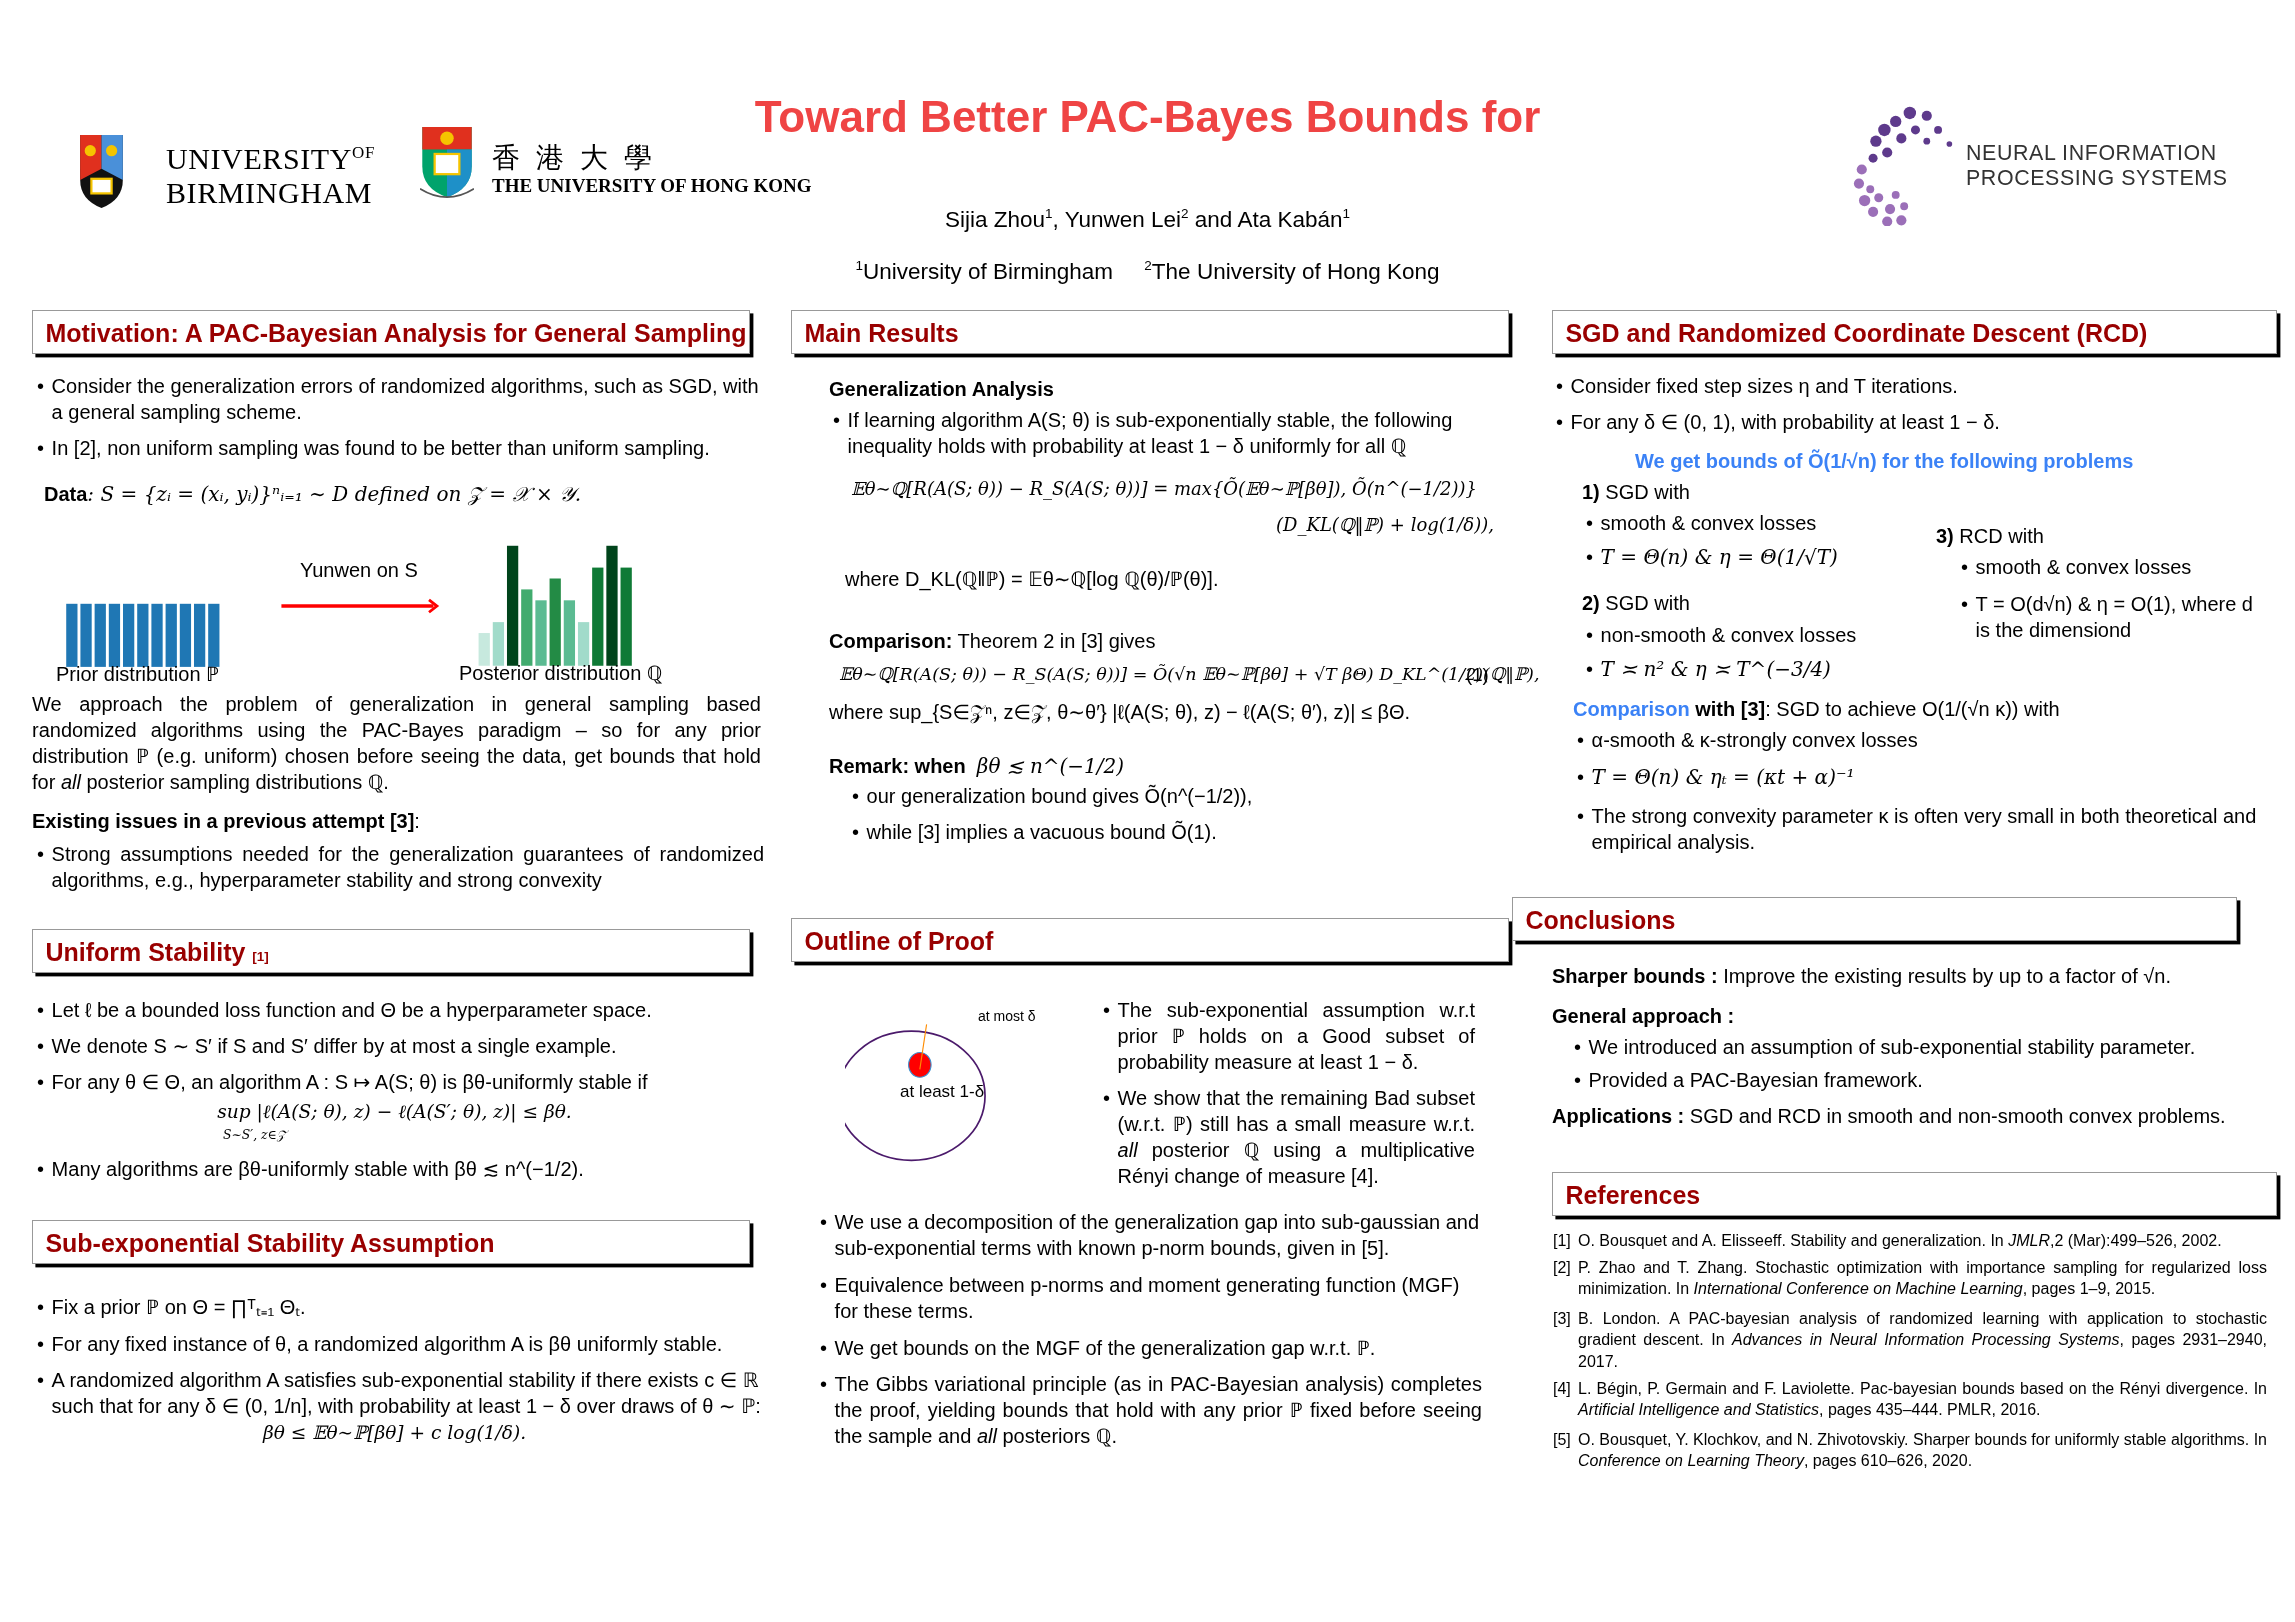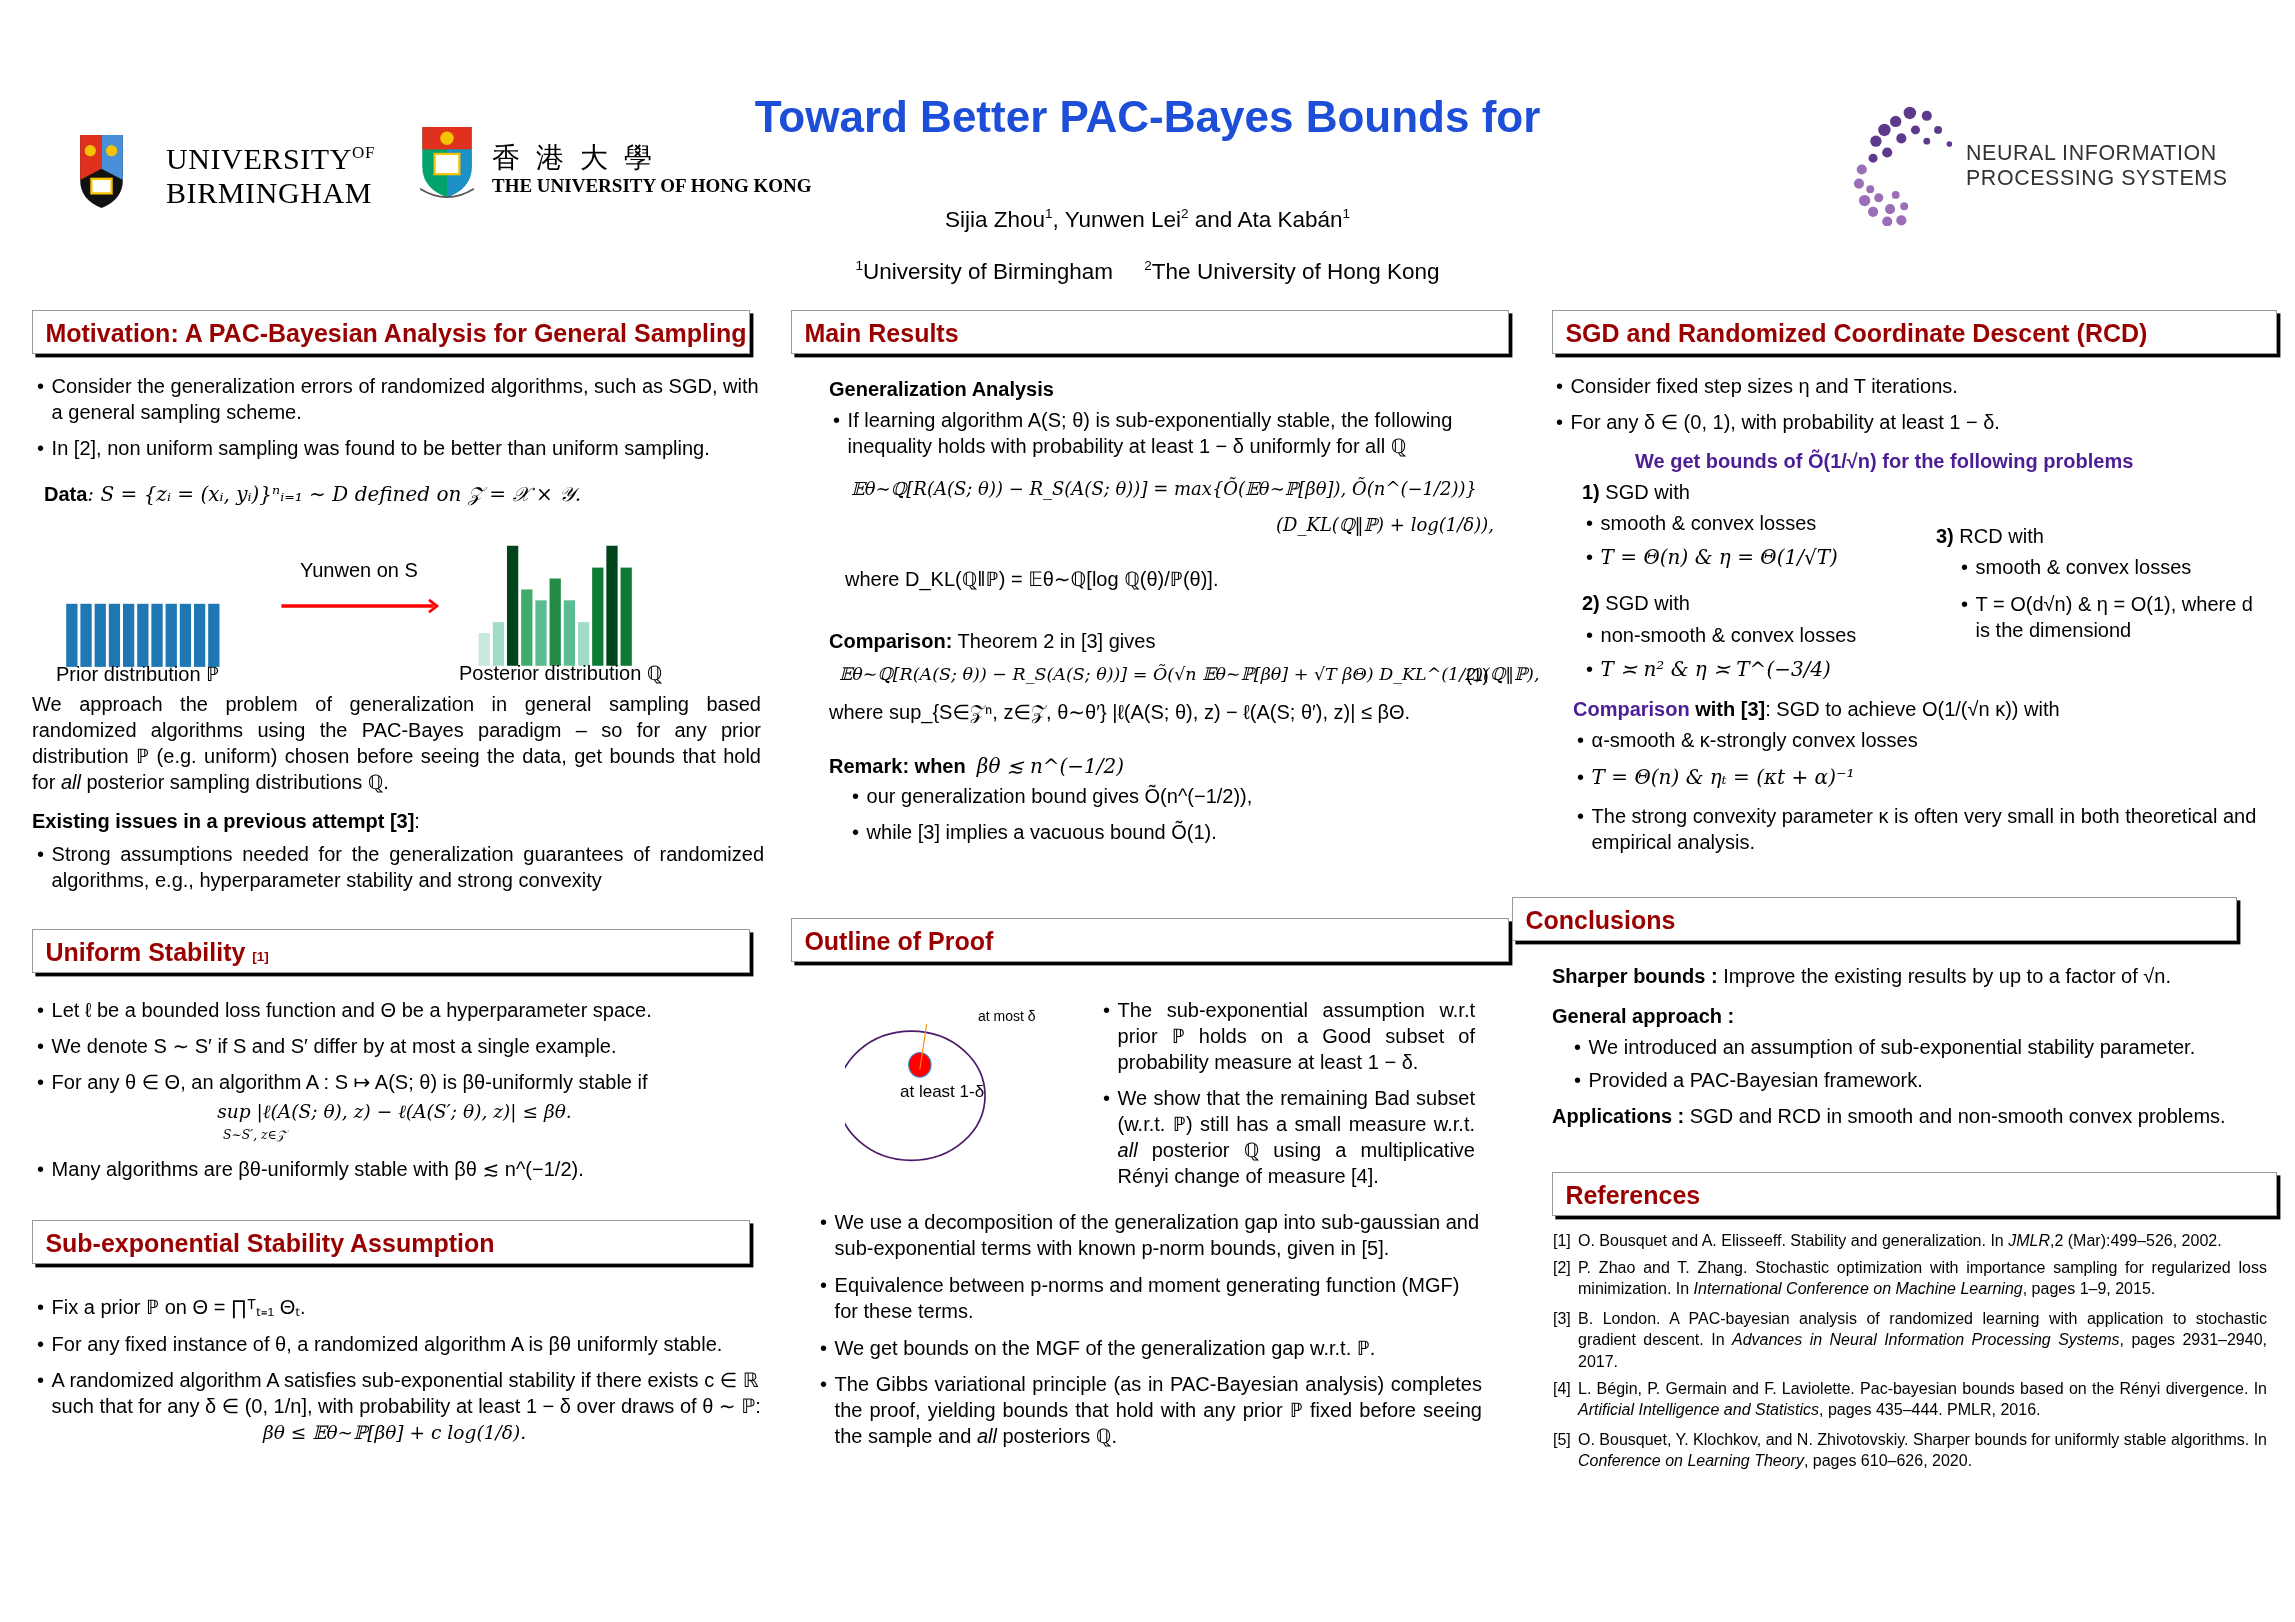--- a/index.html
+++ b/index.html
@@ -5,21 +5,21 @@
   html, body { margin: 0; padding: 0; background: #ffffff; }
   body {
     width: 2295px; height: 1622px; position: relative; overflow: hidden;
     font-family: "Liberation Sans", sans-serif; color: #000;
   }
   .abs { position: absolute; }
   .math { font-family: "DejaVu Serif", serif; font-style: italic; }
 
   
   .title { left: 0; width: 2295px; top: 90px; text-align: center; font-weight: bold;
-           font-size: 44px; line-height: 53px; color: #1d4ed8; }
+           font-size: 44px; line-height: 53px; color: #ef4444; }
   .authors { left: 0; width: 2295px; top: 206px; text-align: center; font-size: 22.5px; }
   .affils { left: 0; width: 2295px; top: 258px; text-align: center; font-size: 22.5px; }
   sup { font-size: 13.5px; }
 
   
   .uob { left: 80px; top: 130px; }
   .uob-shield { width: 43px; height: 73px; position: absolute; left: 0; top: 4.5px; }
   .uob-text { position: absolute; left: 86px; top: 5.6px; font-family: "Liberation Serif", serif;
               font-size: 30px; line-height: 34px; letter-spacing: 0.6px; white-space: nowrap; }
   .hku { left: 420px; top: 127px; }
@@ -39,21 +39,21 @@
   }
   .sec-head span { position: absolute; left: 12.4px; top: 8px; color: #990000; font-weight: bold;
                    font-size: 25px; white-space: nowrap; }
   .sec-head .small { position: static; font-size: 13.5px; color: #990000; }
 
   .txt { font-size: 20px; line-height: 26px; }
   .bul { position: absolute; font-size: 20px; line-height: 26px; padding-left: 14.6px; box-sizing: border-box; }
   .bul::before { content: "•"; position: absolute; left: 0; top: 0; }
   .b { font-weight: bold; }
   .just { text-align: justify; }
-  .pink { color: #4c1d95; }
+  .pink { color: #3b82f6; }
   .center { text-align: center; }
   .ref { position: absolute; font-size: 16px; line-height: 21.4px; padding-left: 25px; box-sizing: border-box; text-align: justify; }
   .ref .num { position: absolute; left: 0; top: 0; }
 </style>
 </head>
 <body>
 
 <div class="abs uob">
   <svg class="uob-shield" viewBox="0 0 76 130">
     <path d="M0 0 H76 V80 Q76 115 38 130 Q0 115 0 80 Z" fill="#111"></path>

